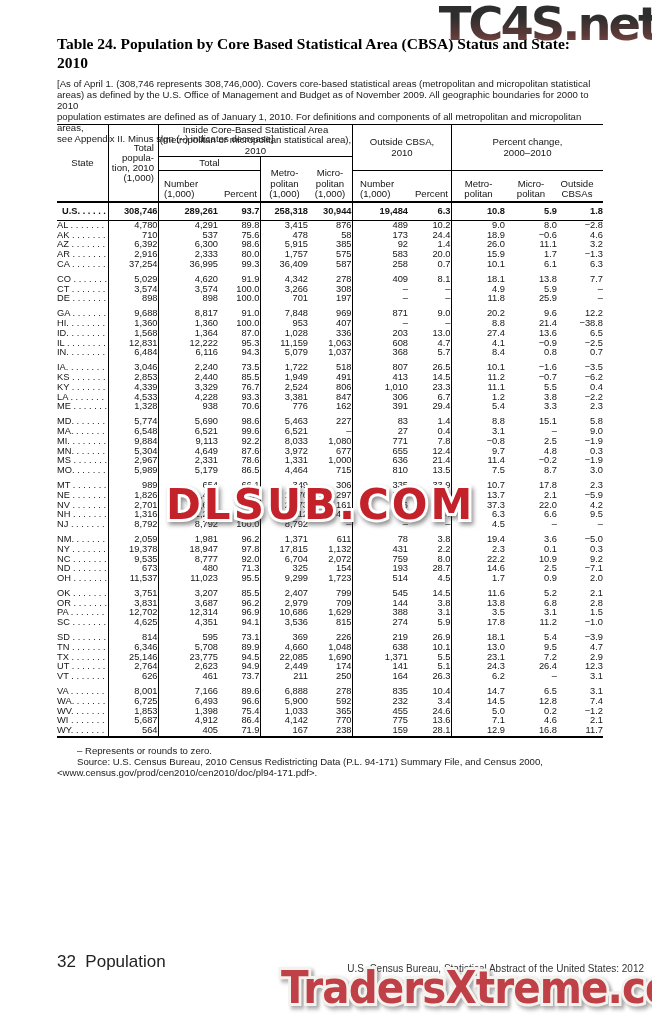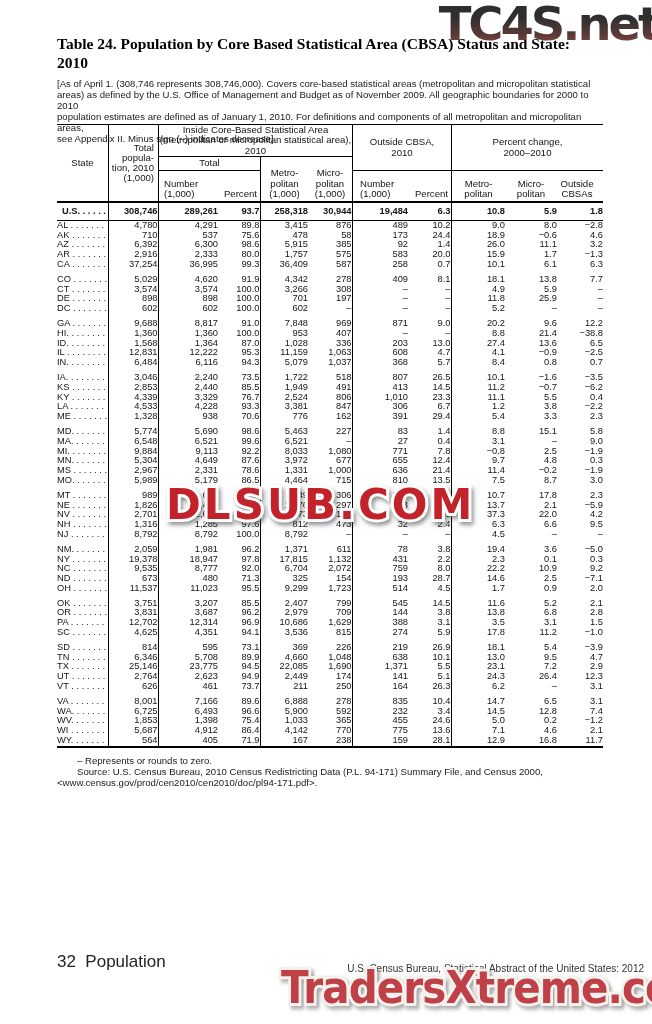--- a/index.html
+++ b/index.html
@@ -320,33 +320,20 @@
             <td class="c2">898</td>
             <td class="c3">100.0</td>
             <td class="c4">701</td>
             <td class="c5">197</td>
             <td class="c6">–</td>
             <td class="c7">–</td>
             <td class="c8">11.8</td>
             <td class="c9">25.9</td>
             <td class="c10">–</td>
           </tr>
-          <tr>
-            <td class="c-state">DC . . . . . . .</td>
-            <td class="c1">602</td>
-            <td class="c2">602</td>
-            <td class="c3">100.0</td>
-            <td class="c4">602</td>
-            <td class="c5">–</td>
-            <td class="c6">–</td>
-            <td class="c7">–</td>
-            <td class="c8">5.2</td>
-            <td class="c9">–</td>
-            <td class="c10">–</td>
-          </tr>
           <tr class="gap">
             <td class="c-state"></td>
             <td class="c1"></td>
             <td class="c2"></td>
             <td class="c3"></td>
             <td class="c4"></td>
             <td class="c5"></td>
             <td class="c6"></td>
             <td class="c7"></td>
             <td class="c8"></td>

